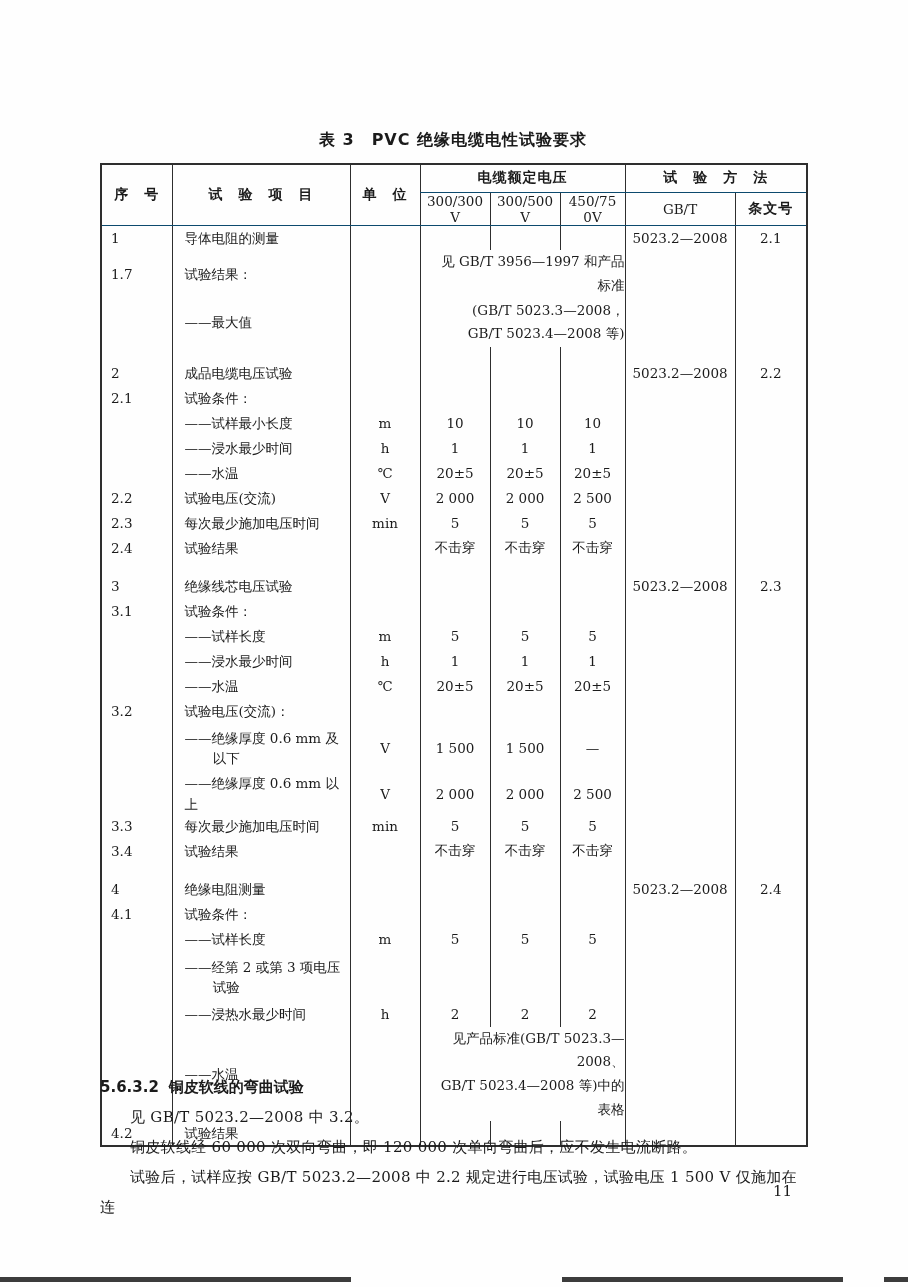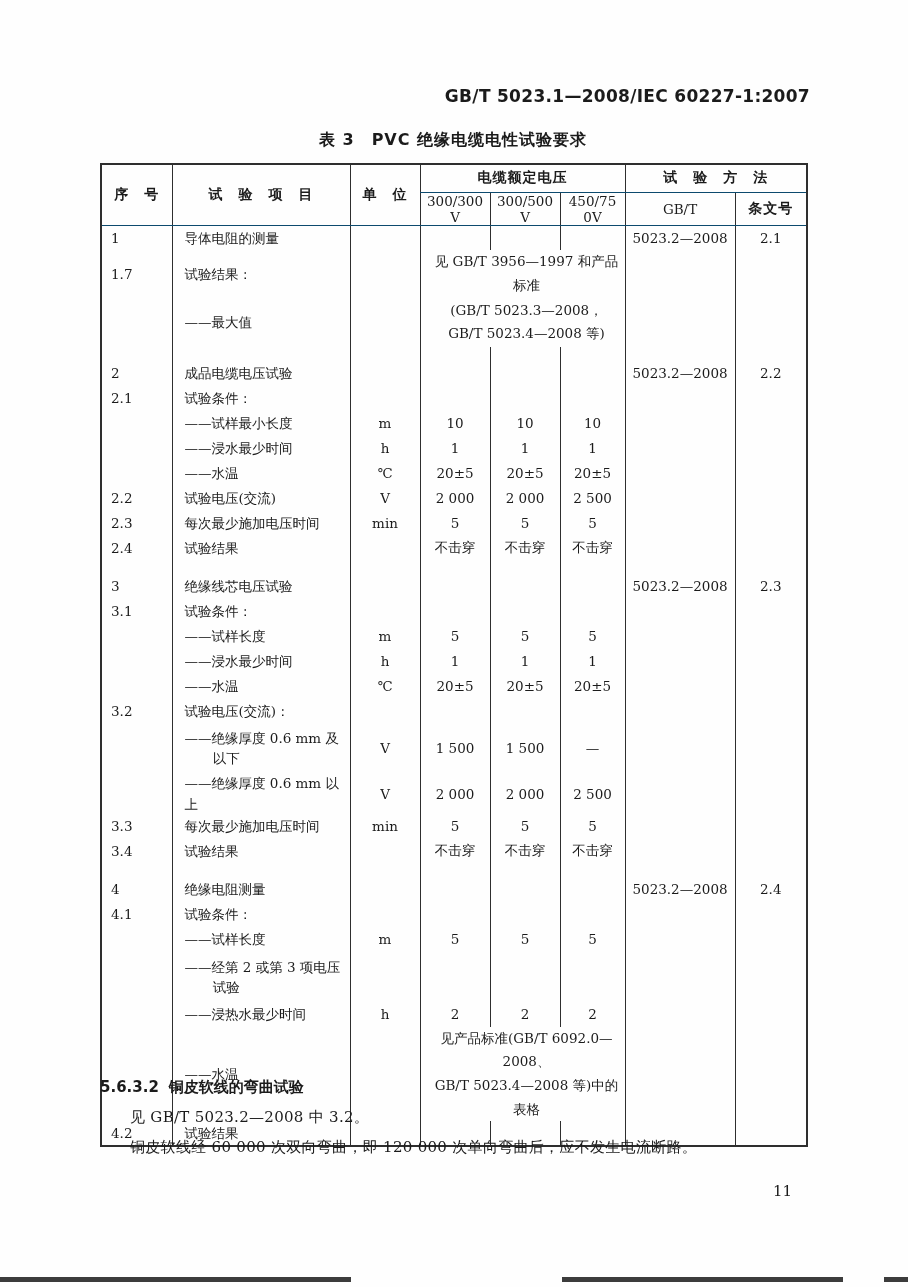--- a/index.html
+++ b/index.html
@@ -30,38 +30,37 @@
   .std-table tr.h1 { height:28px; }
   .std-table tr.h2 { height:31px; }
   .th-cjk { font-family:"DejaVu Sans", sans-serif; font-weight:bold; font-size:14px; letter-spacing:1px; }
   .th-lat { font-weight:normal; font-size:13.5px; letter-spacing:0; }
   td.col-num  { text-align:left; padding-left:9px; }
   td.col-item { text-align:left; }
   .item-text  { padding-left:12px; line-height:1.5; }
   .item-text.hang { padding-left:calc(12px + 2.1em); text-indent:-2.1em; white-space:pre-line; }
   td.col-unit, td.col-val, td.col-gbt, td.col-art { text-align:center; }
   td.col-note {
-    text-align:center; padding-left:8px; white-space:pre-line; line-height:1.75;
+    text-align:right; padding-left:8px; white-space:pre-line; line-height:1.75;
   }
   .notes { position:absolute; left:100px; top:1072px; width:712px; font-size:15px; line-height:30px; }
   .notes-heading { font-family:"DejaVu Sans", sans-serif; font-weight:bold; font-size:15px; }
   .notes-heading .htitle { margin-left:10px; }
   .notes p { margin:0; text-indent:2em; letter-spacing:0.3px; }
   .page-number { position:absolute; top:1182px; right:116px; font-size:15px; }
   .scan-bar { position:absolute; top:1277px; height:5px; background:#3c3c3c; }
   .scan-bar-1 { left:0;   width:351px; }
   .scan-bar-2 { left:562px; width:281px; }
   .scan-bar-3 { left:884px; width:24px; }
 </style>
 </head>
 <body>
 
 <div class="page">
 
-  <div class="header-ref">GB/T 5023.1—2008/IEC 60227-1:2007</div>
 
   <div class="table-title">表 3　PVC 绝缘电缆电性试验要求</div>
 
   <table class="std-table">
     <colgroup>
       <col style="width:71px">
         <col style="width:178px">
         <col style="width:70px">
       <col style="width:70px">
         <col style="width:70px">
@@ -426,21 +425,21 @@
           <td class="col-val">2</td>
           <td class="col-gbt"></td>
           <td class="col-art"></td>
         </tr>
         <tr style="height: 50px;">
           <td class="col-num"></td>
           <td class="col-item">
             <div class="item-text">——水温</div>
           </td>
           <td class="col-unit"></td>
-          <td class="col-note" colspan="3">见产品标准(GB/T 6092.0—2008、
+          <td class="col-note" colspan="3">见产品标准(GB/T 5023.3—2008、
 GB/T 5023.4—2008 等)中的表格</td>
           <td class="col-gbt"></td>
           <td class="col-art"></td>
         </tr>
         <tr style="height: 25px;">
           <td class="col-num">4.2</td>
           <td class="col-item">
             <div class="item-text">试验结果</div>
           </td>
           <td class="col-unit"></td>
@@ -452,20 +451,21 @@
         </tr>
       </tbody>
   </table>
 
   <div class="notes">
     <div class="notes-heading">
       <span>5.6.3.2</span><span class="htitle">铜皮软线的弯曲试验</span>
     </div>
     <p>见 GB/T 5023.2—2008 中 3.2。</p>
     <p>铜皮软线经 60 000 次双向弯曲，即 120 000 次单向弯曲后，应不发生电流断路。</p>
+    <p>试验后，试样应按 GB/T 5023.2—2008 中 2.2 规定进行电压试验，试验电压 1 500 V 仅施加在连</p>
   </div>
 
   <div class="page-number">11</div>
 
   <div class="scan-bar scan-bar-1"></div>
   <div class="scan-bar scan-bar-2"></div>
   <div class="scan-bar scan-bar-3"></div>
 </div>
 
 </body></html>

